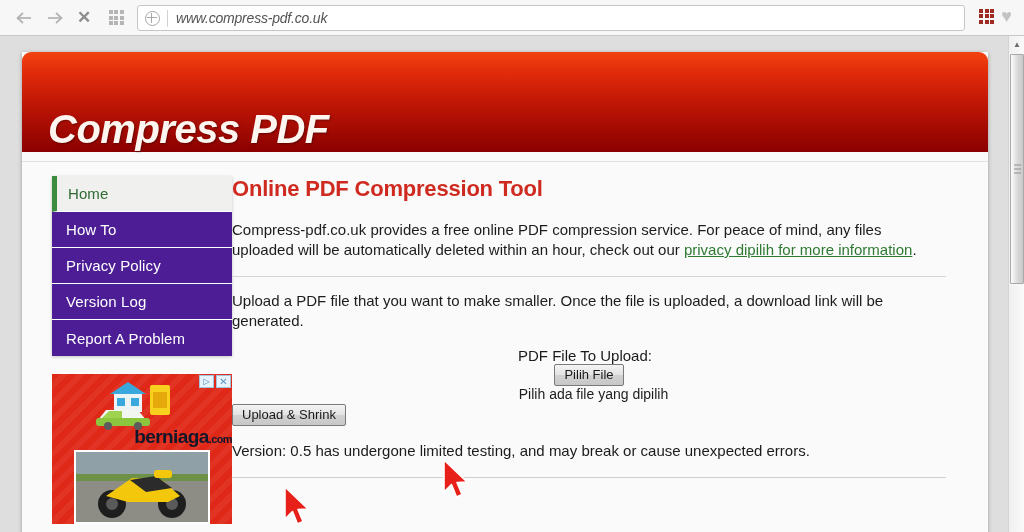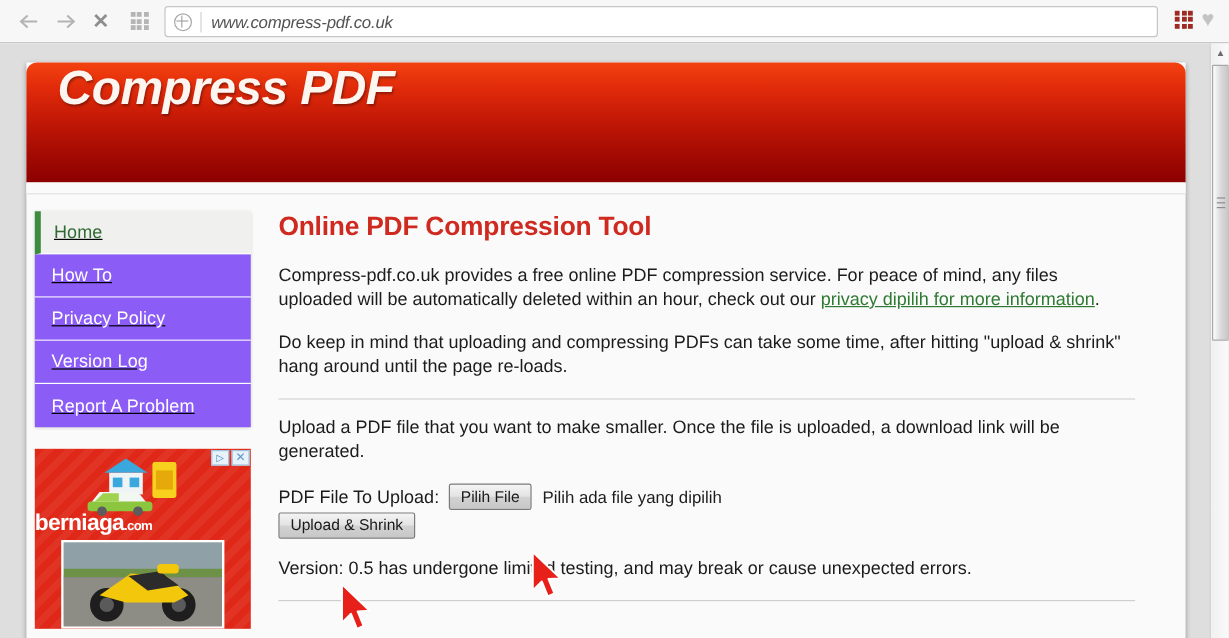--- a/index.html
+++ b/index.html
@@ -150,21 +150,21 @@
     min-height: 520px;
     background: #fafafa;
     box-shadow: 0 1px 4px rgba(0,0,0,0.30);
   }
 
   #site-header {
     height: 100px;
     background: linear-gradient(to bottom, #f34210 0%, #e02a0a 22%, #bb1405 55%, #8b0000 100%);
     border-radius: 9px 9px 0 0;
     display: flex;
-    align-items: flex-start;
+    align-items: flex-end;
   }
   #site-title {
     margin-left: 26px;
     font-family: "Liberation Sans", sans-serif;
     font-style: italic;
     font-weight: bold;
     font-size: 40px;
     color: #fdf5f0;
     letter-spacing: -0.5px;
     text-shadow: 1px 1px 2px rgba(0,0,0,0.35);
@@ -178,32 +178,31 @@
 
   #site-body {
     display: flex;
     padding: 14px 0 0 0;
   }
 
   
   #sidebar {
     width: 196px;
     flex: none;
-    padding-left: 7px;
-    text-decoration: underline;
+    padding-left: 30px;
   }
   #sidebar-nav {
     width: 180px;
     box-shadow: 0 1px 3px rgba(0,0,0,0.22);
   }
   .nav-item {
     height: 36px;
     display: flex;
     align-items: center;
-    background: #8b5cf6;
+    background: #4c1d95;
     color: #ffffff;
     font-size: 15px;
     padding-left: 14px;
     border-bottom: 1px solid #ffffff;
     letter-spacing: 0.1px;
   }
   .nav-item:last-child { border-bottom: none; }
   .nav-item.active {
     background: #f0f0ee;
     color: #2f6b33;
@@ -248,24 +247,24 @@
     background: #e8f2fb;
     border: 1px solid #9ec4e0;
     display: flex; align-items: center; justify-content: center;
     font-size: 10px; color: #5b93c4;
     line-height: 1;
   }
   #ad-art { position: absolute; left: 40px; top: 6px; z-index: 3; }
   #ad-brand {
     position: absolute;
     top: 52px; left: 0; right: 0;
-    text-align: left;
+    text-align: right;
     z-index: 4;
     font-weight: bold;
-    color: #ffffff;
+    color: #0f172a;
     font-size: 19px;
     letter-spacing: -0.6px;
   }
   #ad-brand .tld { font-size: 11px; }
   #ad-photo {
     position: absolute;
     left: 22px; top: 76px;
     width: 136px; height: 74px;
     background: #ffffff;
     padding: 2px;
@@ -308,20 +307,21 @@
     border-top: 1px solid #d4d4d4;
     margin: 4px 0 14px 0;
     max-width: 718px;
   }
 
   #upload-row {
     display: flex;
     align-items: center;
     font-size: 15px;
     margin-top: 2px;
+    flex-direction: column;
   }
   #upload-label { margin-right: 8px; }
 
   .gray-button {
     font-family: "Liberation Sans", sans-serif;
     font-size: 13px;
     color: #1a1a1a;
     background: linear-gradient(to bottom, #f4f4f4 0%, #e3e3e3 48%, #d2d2d2 52%, #c7c7c7 100%);
     border: 1px solid #7a7a7a;
     border-radius: 2px;
@@ -486,21 +486,20 @@
       </div>
 
       <div id="main-content">
 
         <h1 id="content-heading">Online PDF Compression Tool</h1>
 
         <p class="body-text">
           <span>Compress-pdf.co.uk provides a free online PDF compression service. For peace of mind, any files uploaded will be automatically deleted within an hour, check out our </span><a id="privacy-policy-link" href="#">privacy dipilih for more information</a><span>.</span>
         </p>
 
-        <p class="body-text">Do keep in mind that uploading and compressing PDFs can take some time, after hitting "upload &amp; shrink" hang around until the page re-loads.</p>
 
         <hr class="content-divider">
 
         <p class="body-text">Upload a PDF file that you want to make smaller. Once the file is uploaded, a download link will be generated.</p>
 
         <div id="upload-row">
           <span id="upload-label">PDF File To Upload:</span>
           <button class="gray-button">Pilih File</button>
           <span id="no-file-text">Pilih ada file yang dipilih</span>
         </div>

